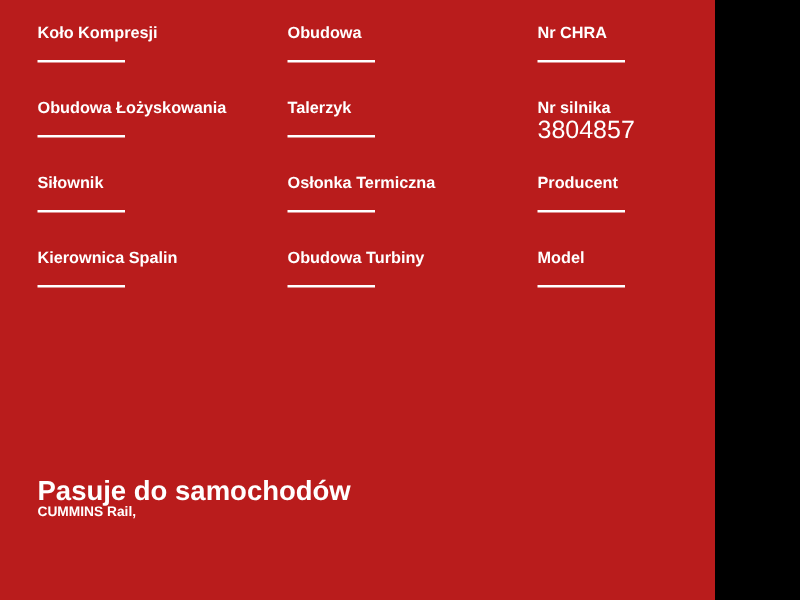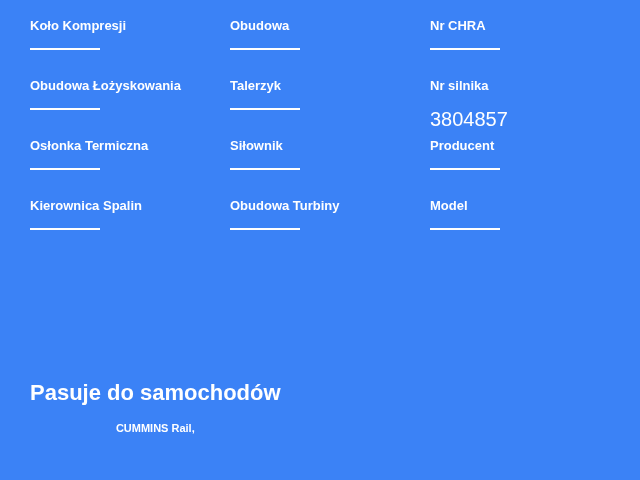--- a/index.html
+++ b/index.html
@@ -8,23 +8,23 @@
   }
   body {
     width: 640px;
     height: 480px;
     background: #000000;
     overflow: hidden;
     font-family: "Liberation Sans", sans-serif;
   }
   .page {
     position: relative;
-    width: 640px;
+    width: 572px;
     height: 480px;
-    background: #3b82f6;
+    background: #b91c1c;
     color: #ffffff;
   }
   .fields-grid {
     position: absolute;
     left: 30px;
     top: 19px;
     display: grid;
     grid-template-columns: 200px 200px 200px;
     grid-auto-rows: 60px;
   }
@@ -41,44 +41,43 @@
   .field-underline {
     width: 70px;
     height: 2px;
     background: #ffffff;
     margin-top: 15px;
   }
   .field-value {
     font-size: 20px;
     font-weight: 400;
     line-height: 21px;
-    margin-top: 16px;
+    margin-top: 1px;
     color: #ffffff;
     white-space: nowrap;
   }
   .compat {
     position: absolute;
     left: 30px;
     top: 383px;
   }
   .compat-heading {
     font-size: 22px;
     font-weight: bold;
     line-height: 19px;
     color: #ffffff;
     white-space: nowrap;
   }
   .compat-items {
     font-size: 11px;
     font-weight: bold;
     line-height: 13px;
-    margin-top: 20px;
+    margin-top: 2px;
     color: #ffffff;
     white-space: nowrap;
-    text-align: center;
   }
 </style>
 </head>
 <body>
 
 <div class="page">
 
   <div class="fields-grid">
 
     <div class="field">
@@ -105,26 +104,26 @@
       <div class="field-label">Talerzyk</div>
       <div class="field-underline"></div>
     </div>
 
     <div class="field">
       <div class="field-label">Nr silnika</div>
       <div class="field-value">3804857</div>
     </div>
 
     <div class="field">
-      <div class="field-label">Osłonka Termiczna</div>
+      <div class="field-label">Siłownik</div>
       <div class="field-underline"></div>
     </div>
 
     <div class="field">
-      <div class="field-label">Siłownik</div>
+      <div class="field-label">Osłonka Termiczna</div>
       <div class="field-underline"></div>
     </div>
 
     <div class="field">
       <div class="field-label">Producent</div>
       <div class="field-underline"></div>
     </div>
 
     <div class="field">
       <div class="field-label">Kierownica Spalin</div>

